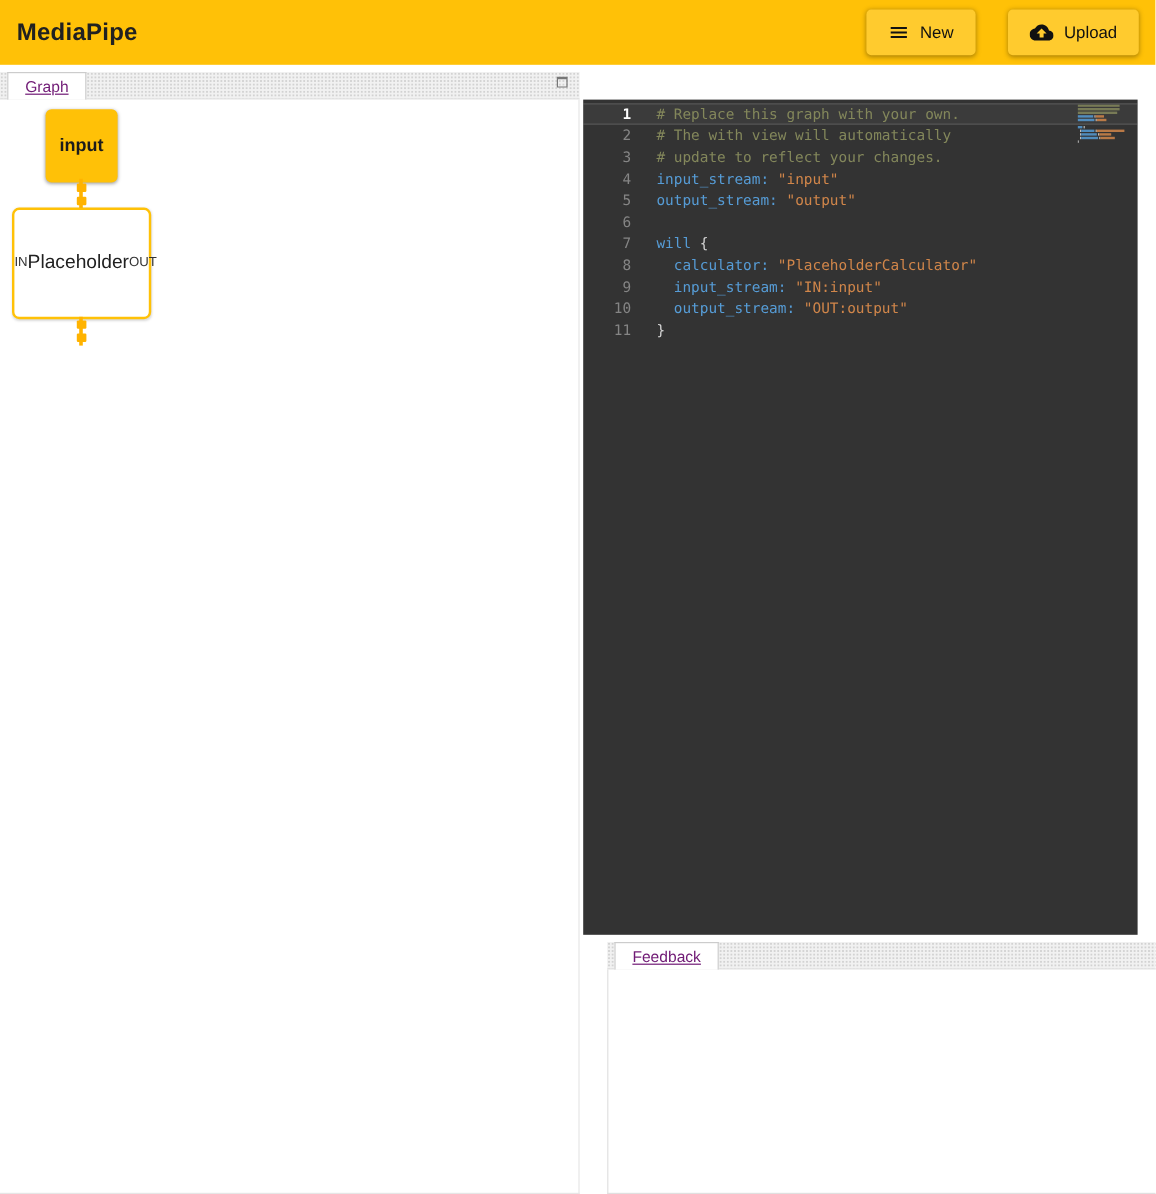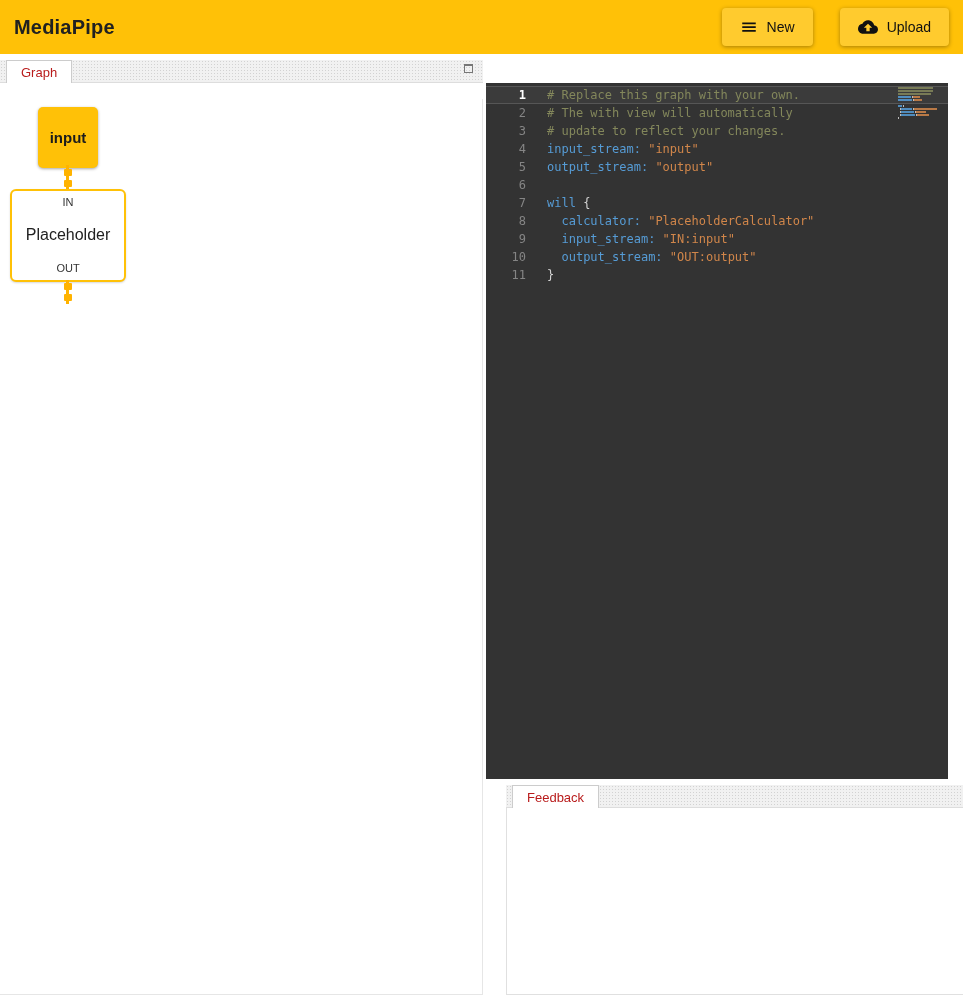--- a/index.html
+++ b/index.html
@@ -43,56 +43,57 @@
     background-color: #f1f1f1;
     background-image: radial-gradient(#d2d2d2 0.7px, transparent 0.8px);
     background-size: 3px 3px;
     border-bottom: 1px solid #ddd;
   }
   .tab {
     position: absolute; left: 6px; top: 0; height: 23px; z-index: 2;
     background: #fff;
     border: 1px solid #ccc; border-bottom: none;
     padding: 4px 14px 0;
-    font-size: 13px; color: #b91c1c;
+    font-size: 13px; color: #701a75;
     cursor: pointer;
+    text-decoration: underline;
   }
   .maxicon {
     position: absolute; right: 10px; top: 4px; z-index: 2;
     width: 9px; height: 9px;
     border: 1px solid #777; border-top-width: 2px;
     background: transparent; cursor: pointer;
   }
 
   .panel-content {
     position: absolute; left: 0; right: 0; top: 23px; bottom: 0;
     background: #fff;
   }
-  #graph-panel .panel-content { border: 1px solid #e6e6e6; border-top: none; border-left: none; margin-top: 16px; }
+  #graph-panel .panel-content { border: 1px solid #e6e6e6; border-top: none; border-left: none; }
   #feedback-panel .panel-content { border: 1px solid #e0e0e0; border-top: none; }
 
   
   .gnode {
     position: absolute;
     background: var(--node-fill, #FFC107);
     border-radius: 5px;
     box-shadow: 0 1px 3px rgba(0,0,0,0.35);
     display: flex; align-items: center; justify-content: center;
     font-size: 15px; font-weight: bold; color: #1c1c1c;
     cursor: pointer;
   }
   #node-input  { left: 38px; top: 8px;   width: 60px; height: 61px; }
   #node-output { left: 33px; top: 203px; width: 70px; height: 65px; }
   .calc-node {
     position: absolute; left: 10px; top: 90px; width: 116px; height: 93px;
     background: #fff;
     border: 2px solid var(--node-fill, #FFC107);
     border-radius: 6px;
     box-shadow: 0 1px 2px rgba(0,0,0,0.15);
-    display: flex; flex-direction: column; align-items: center; justify-content: space-between;
+    display: flex; flex-direction: row; align-items: center; justify-content: space-between;
     padding: 5px 0 6px;
     cursor: pointer;
   }
   .port-label { font-size: 11px; color: #333; }
   .calc-title { font-size: 16px; color: #212121; }
   .edge-line {
     position: absolute; width: 3px;
     background: var(--node-port, #FFB300);
   }
   #edge1 { left: 66px; top: 66px;  height: 26px; }

